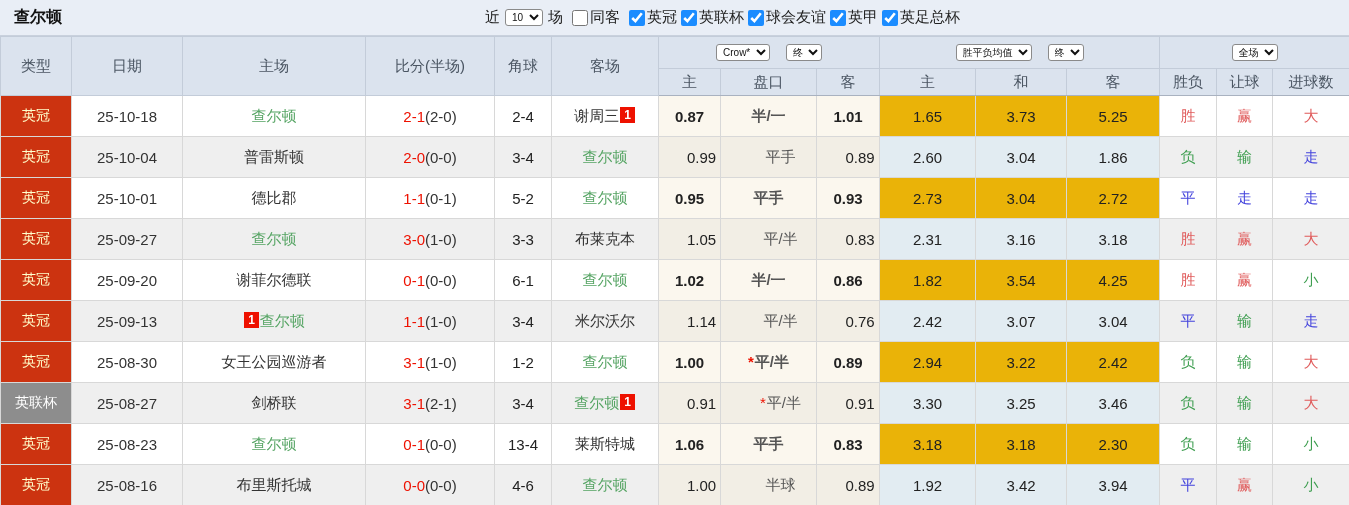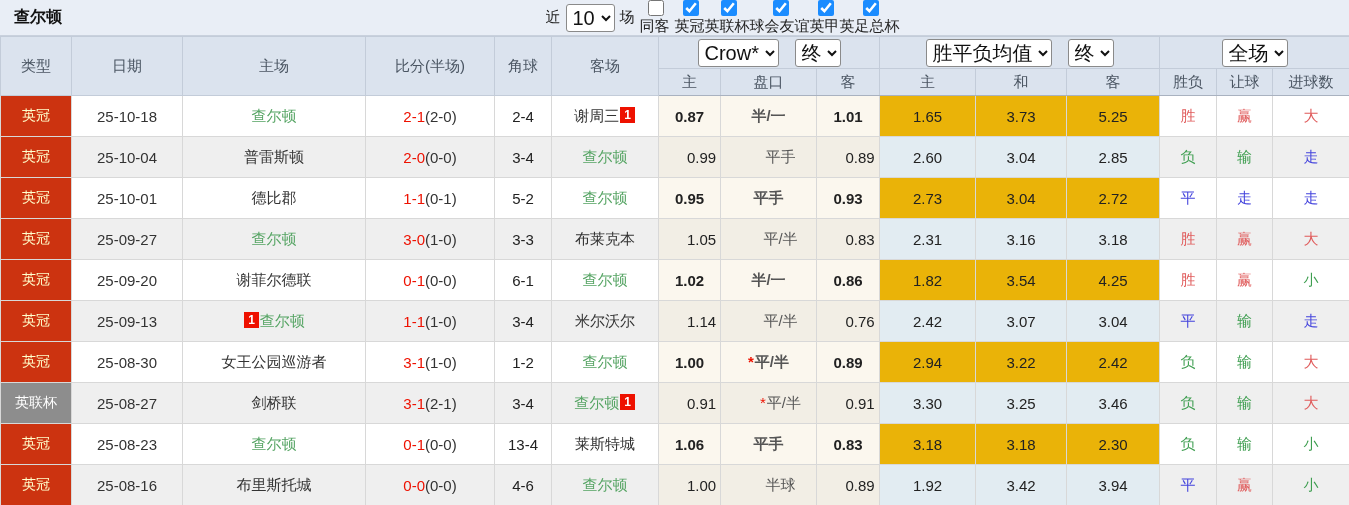--- a/index.html
+++ b/index.html
@@ -8,23 +8,23 @@
     width:1349px; height:505px; overflow:hidden; background:#fff;
     font-family:"Liberation Sans","DejaVu Sans",sans-serif; color:#333;
   }
   
   .topbar {
     height:36px; background:#e9eef6; border-bottom:1px solid #c9d1dd;
     display:flex; align-items:center; position:relative;
   }
   .title { position:absolute; left:14px; font-weight:bold; font-size:16px; color:#111; }
   .filters { margin:0 auto; padding-left:96px; display:flex; align-items:center; gap:5px; font-size:15px; color:#222; }
-  .filters label { display:flex; align-items:center; gap:1px;flex-direction:column; }
+  .filters label { display:flex; align-items:center; gap:1px; }
   select {
-    font-size:20px; padding:1px 2px; border:1px solid #8a8a8a; border-radius:3px;
+    font-size:10px; padding:1px 2px; border:1px solid #8a8a8a; border-radius:3px;
     background:#fff; color:#111; font-family:inherit;
   }
   input[type=checkbox] { width:16px; height:16px; accent-color:var(--checkbox_blue); margin:0 1px 0 4px; }
   
   table { border-collapse:collapse; table-layout:fixed; width:1349px; font-size:15px; }
   thead th {
     background:#dbe3ee; color:#4a5562; font-weight:normal; font-size:15px;
     border:1px solid #c3ccd9; padding:0;
   }
   thead tr.ctrl-row th { height:32px; }
@@ -173,21 +173,21 @@
         <td class="date">25-10-04</td>
         <td class="team-cell"><span class="team">普雷斯顿</span></td>
         <td class="score"><span class="score-ft">2-0</span><span class="score-ht">(0-0)</span></td>
         <td class="num">3-4</td>
         <td class="team-cell"><span class="team green">查尔顿</span></td>
         <td class="num tint-odds">0.99</td>
         <td class="handicap tint-odds">平手</td>
         <td class="num tint-odds">0.89</td>
         <td class="num tint-avg">2.60</td>
         <td class="num tint-avg">3.04</td>
-        <td class="num tint-avg">2.85</td>
+        <td class="num tint-avg">1.86</td>
         <td class="res-green">负</td>
         <td class="res-green">输</td>
         <td class="res-blue">走</td>
       </tr>
       <tr class="odd">
         <td class="league red">英冠</td>
         <td class="date">25-10-01</td>
         <td class="team-cell"><span class="team">德比郡</span></td>
         <td class="score"><span class="score-ft">1-1</span><span class="score-ht">(0-1)</span></td>
         <td class="num">5-2</td>

